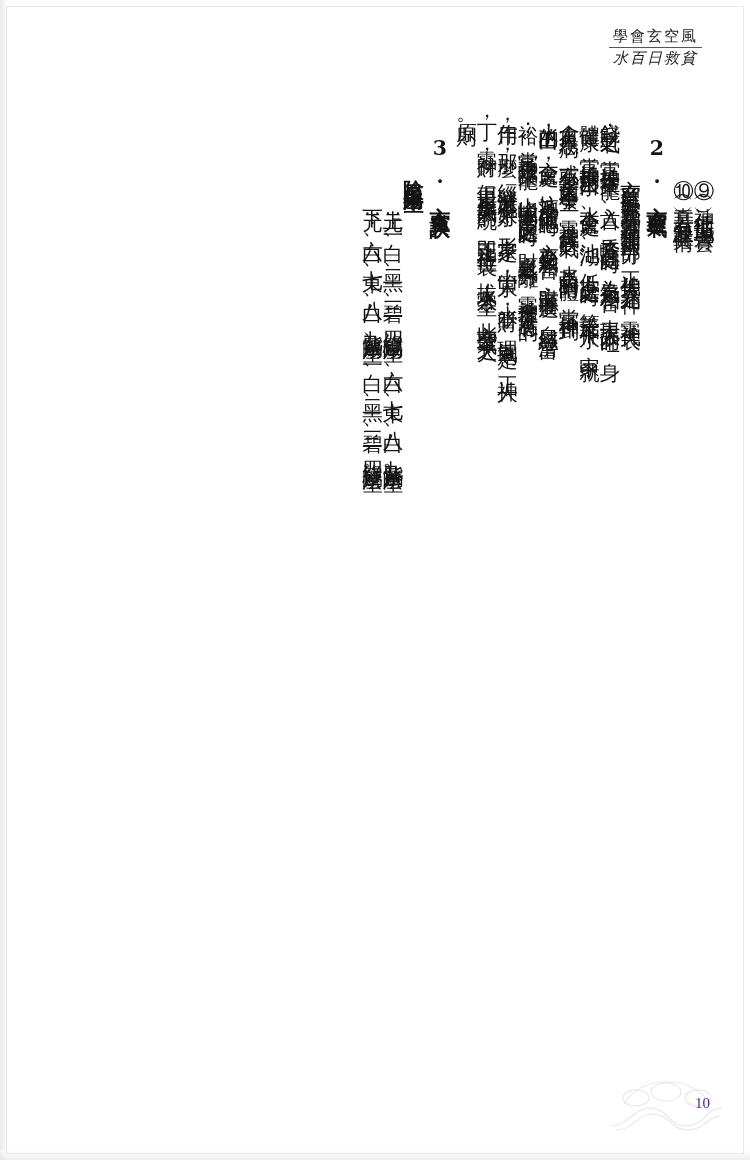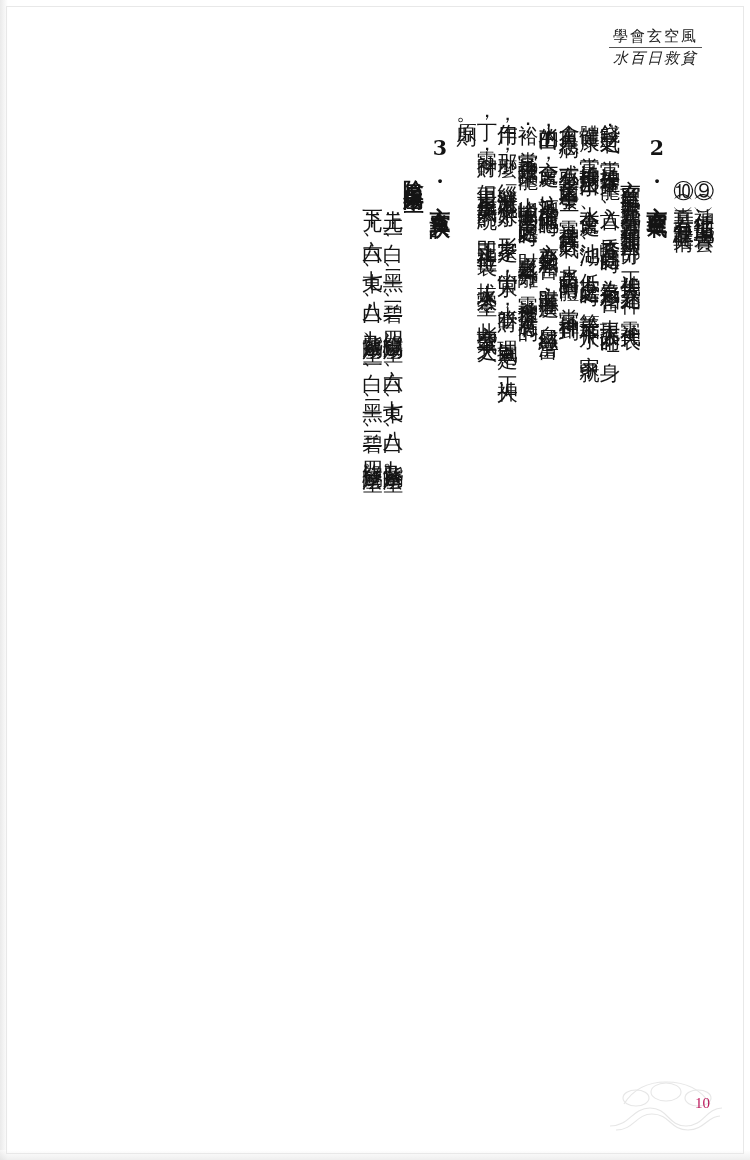--- a/index.html
+++ b/index.html
@@ -68,21 +68,21 @@
     border-top: 1px solid #555;
   }
 
   
   #page-number {
     position: absolute;
     right: 40px;
     bottom: 48px;
     font-size: 15px;
     font-family: "Liberation Serif", serif;
-    color: #be185d;
+    color: #4c1d95;
     margin-left: 32px;
   }
 
   
   #corner-flourish {
     position: absolute;
     right: 24px;
     bottom: 26px;
     width: 120px;
     height: 70px;

